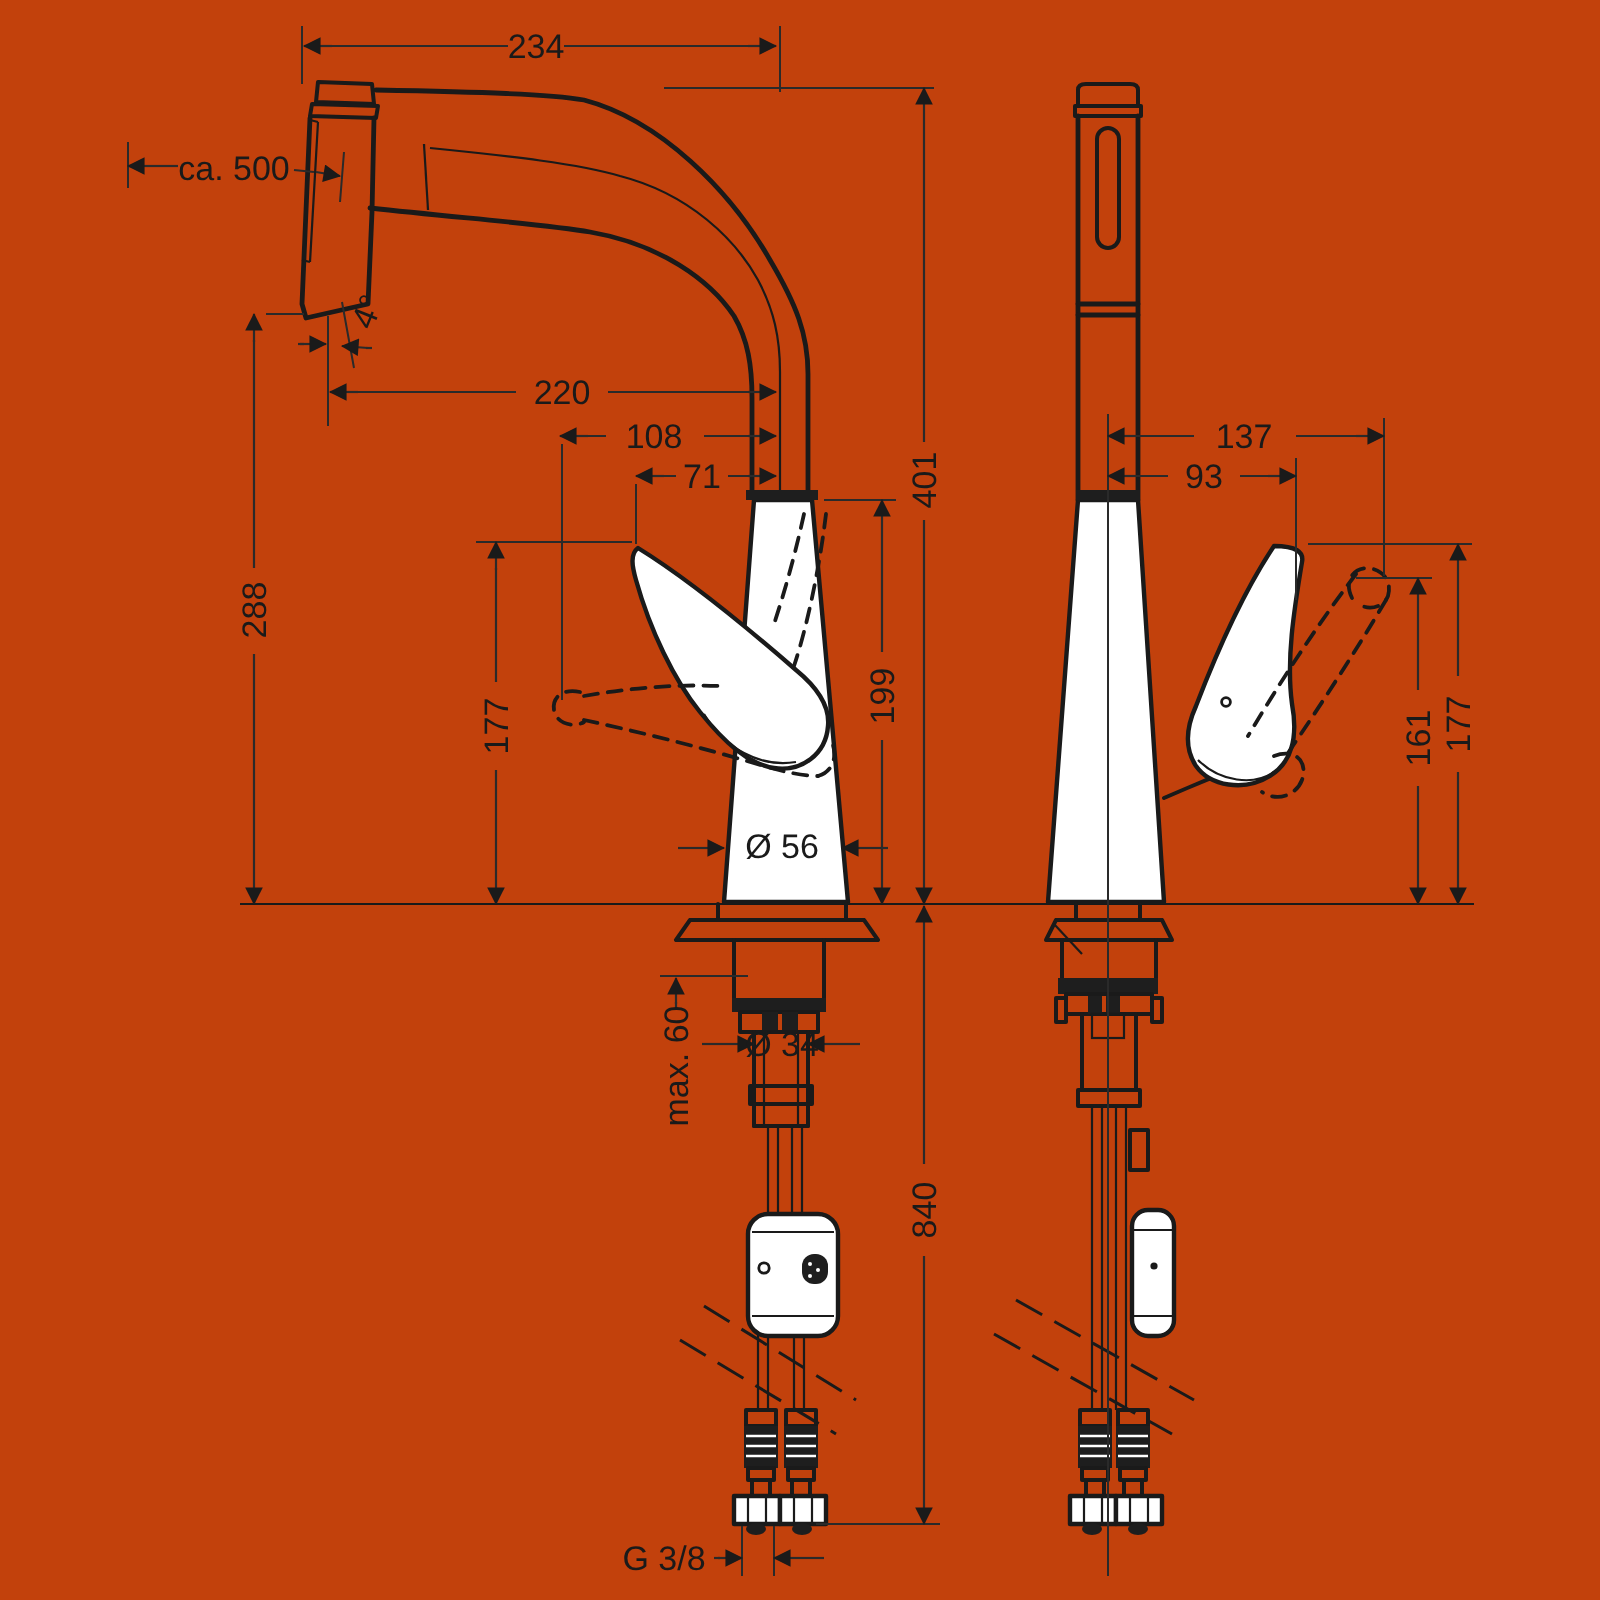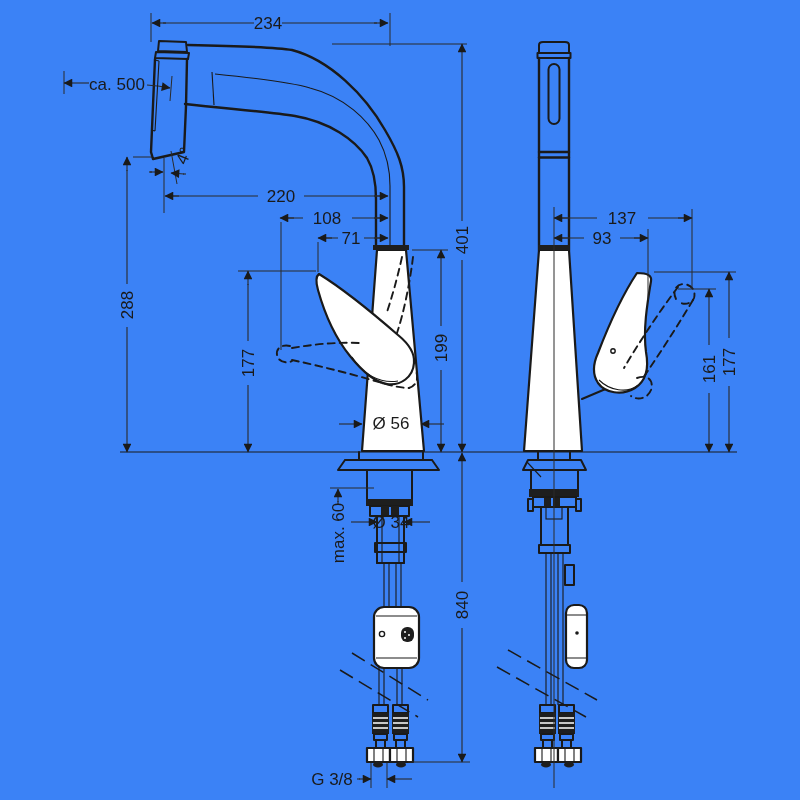--- a/index.html
+++ b/index.html
@@ -1,16 +1,16 @@
 <!DOCTYPE html>
 <html><head>
 <meta charset="utf-8">
 <style>
   html,body{margin:0;padding:0;background:#ffffff;}
-  .stage{width:800px;height:800px;background:#3b82f6;position:relative;font-family:"Liberation Sans",sans-serif;}
+  .stage{width:800px;height:800px;background:#c2410c;position:relative;font-family:"Liberation Sans",sans-serif;}
   svg{display:block;}
   .outline{fill:none;stroke:#1a1a1a;stroke-width:2;stroke-linejoin:round;stroke-linecap:round;}
   .outline-thick{fill:none;stroke:#1a1a1a;stroke-width:2.4;stroke-linejoin:round;stroke-linecap:round;}
   .white-fill{fill:#ffffff;stroke:#1a1a1a;stroke-width:2.2;stroke-linejoin:round;}
   .thinline{fill:none;stroke:#1a1a1a;stroke-width:1.1;}
   .dark{fill:#1e1e1e;stroke:none;}
   .dash{fill:none;stroke:#1a1a1a;stroke-width:1.9;stroke-dasharray:7 5;stroke-linecap:round;}
   .breakline{fill:none;stroke:#1a1a1a;stroke-width:1.5;stroke-dasharray:15 7;}
   .dim{fill:none;stroke:#2a2a2a;stroke-width:1.1;}
   .ext{fill:none;stroke:#2a2a2a;stroke-width:1;}

